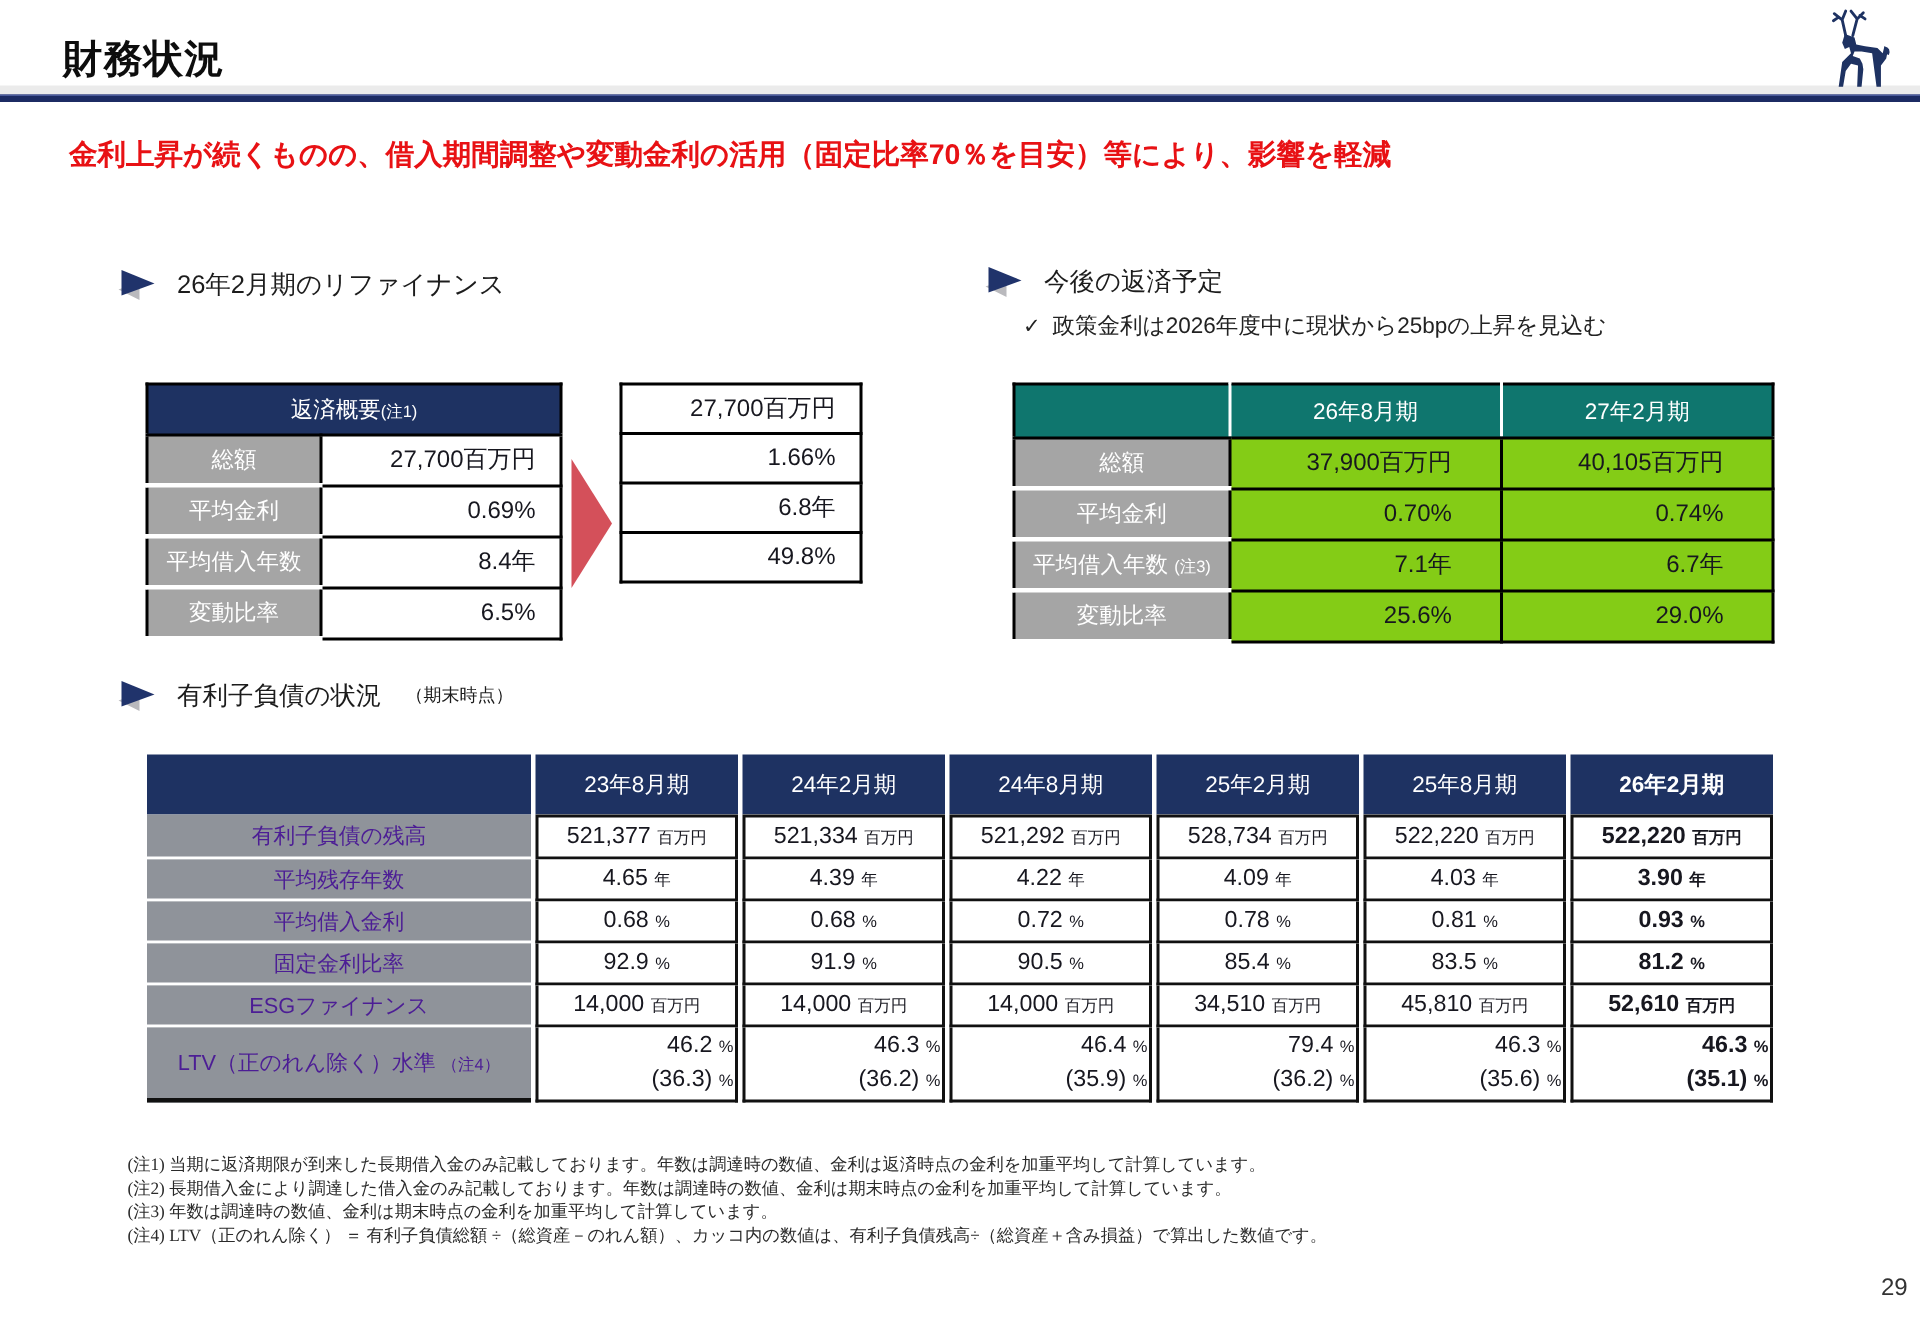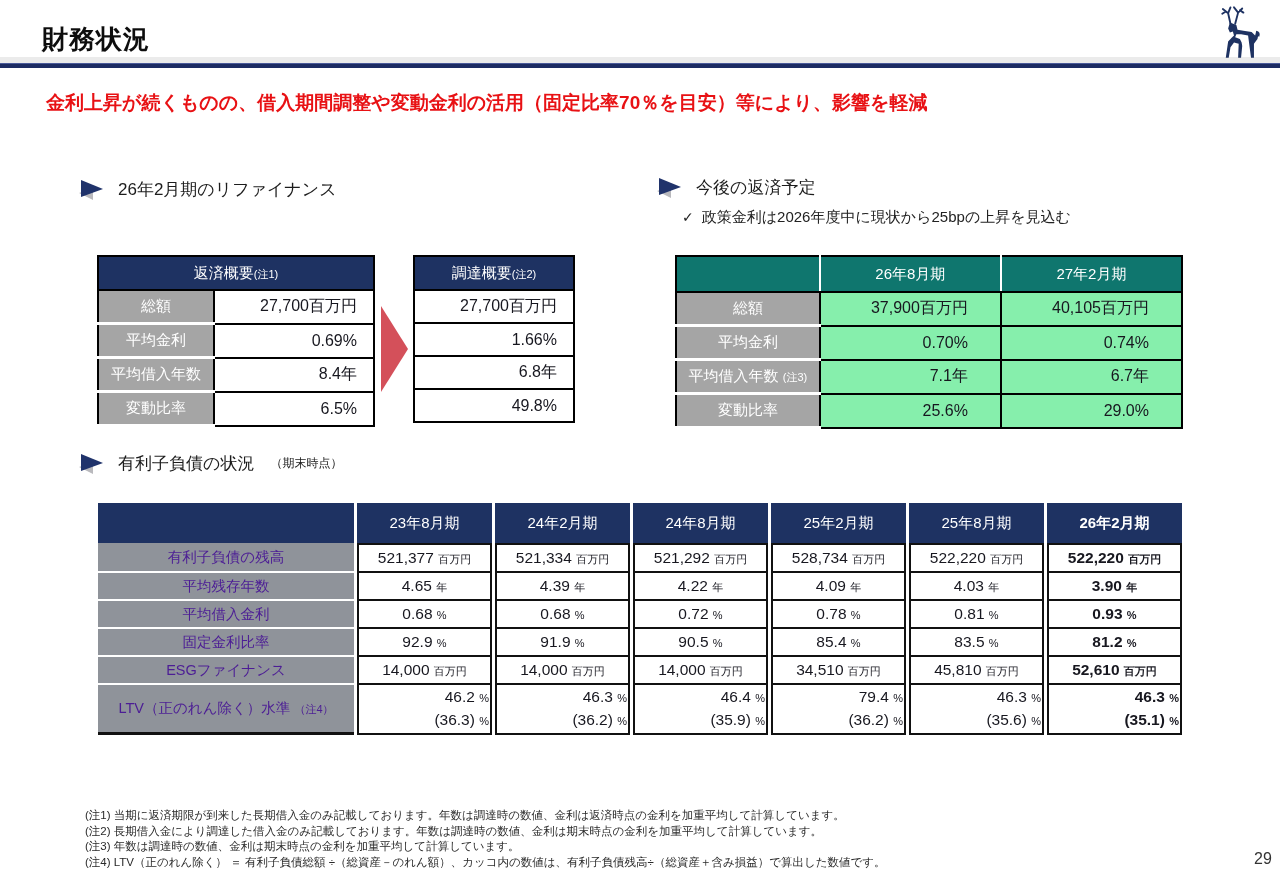--- a/index.html
+++ b/index.html
@@ -42,40 +42,40 @@
       border-top:43px solid transparent;border-bottom:43px solid transparent;border-left:27px solid #d4505a;}
 
   
   .t-sched{position:absolute;left:675px;top:255px;width:508px;border:2px solid #000;}
   .t-sched th{background:#0f766e;color:#fff;font-weight:400;font-size:15px;height:32px;border-bottom:2px solid #000;}
   .t-sched th + th{border-left:2px solid #fff;}
   .t-sched td{height:29px;font-size:16px;}
   .t-sched td.lbl{background:#a5a5a5;color:#fff;text-align:center;font-size:15px;width:168px;
       border-right:2px solid #000;border-bottom:3px solid #fff;}
   .t-sched td.lbl .note{font-size:11px;}
-  .t-sched td.val{background:#86efac;text-align:right;padding-right:32px;border:2px solid #000;width:168px;}
+  .t-sched td.val{background:#84cc16;text-align:right;padding-right:32px;border:2px solid #000;width:168px;}
 
   
   .t-big{position:absolute;left:95px;top:503px;border-collapse:separate;border-spacing:3px 0;}
   .t-big th{background:#1e3262;color:#fff;font-weight:400;font-size:15px;height:38px;width:133px;}
   .t-big th.corner{width:254px;}
   .t-big th.em{font-weight:700;}
   .t-big td{text-align:center;}
   .t-big td.lbl{background:#8f939a;color:#4c1d95;font-size:14.5px;border-bottom:2px solid #fff;}
   .t-big td.lbl .note{font-size:11px;}
   .t-big td.lbl.last{border-bottom:3px solid #111;text-align:center;}
   .t-big td.val{background:#fff;border:2px solid #111;border-top:0;font-size:15.5px;height:24px;}
   .t-big tr.first td.val{border-top:2px solid #111;}
   .t-big td .u{font-size:11px;}
   .t-big td.em, .t-big td.em .u{font-weight:700;}
   .t-big tr.ltv td{height:44px;}
   .t-big tr.ltv td.val div{line-height:21px;text-align:right;}
 
   
-  .footnotes{position:absolute;left:85px;top:808px;font-size:11.5px;color:#2a2a2a;line-height:15.5px;}
+  .footnotes{position:absolute;left:85px;top:770px;font-size:11.5px;color:#2a2a2a;line-height:15.5px;font-family:Liberation Serif, serif;}
 </style>
 </head>
 <body>
 
 <div class="slide-title">財務状況</div>
 <div class="rule-gray"></div>
 <div class="rule-navy"></div>
 <div class="logo">
   <svg viewBox="0 0 100 92" width="62" height="54">
     <g stroke="#1e3262" stroke-width="3.2" fill="none" stroke-linecap="round">
@@ -128,23 +128,20 @@
     <td class="lbl">変動比率</td>
     <td class="val">6.5%</td>
   </tr>
 </tbody>
   </table>
 
 <div class="arrow-red"></div>
 
 <table class="t-small t-procure">
   <tbody>
-      <tr>
-    <th><span>調達概要</span><span class="note">(注2)</span></th>
-  </tr>
   <tr>
         <td class="val">27,700百万円</td>
       </tr>
   <tr>
         <td class="val">1.66%</td>
       </tr>
   <tr>
         <td class="val">6.8年</td>
       </tr>
   <tr>

